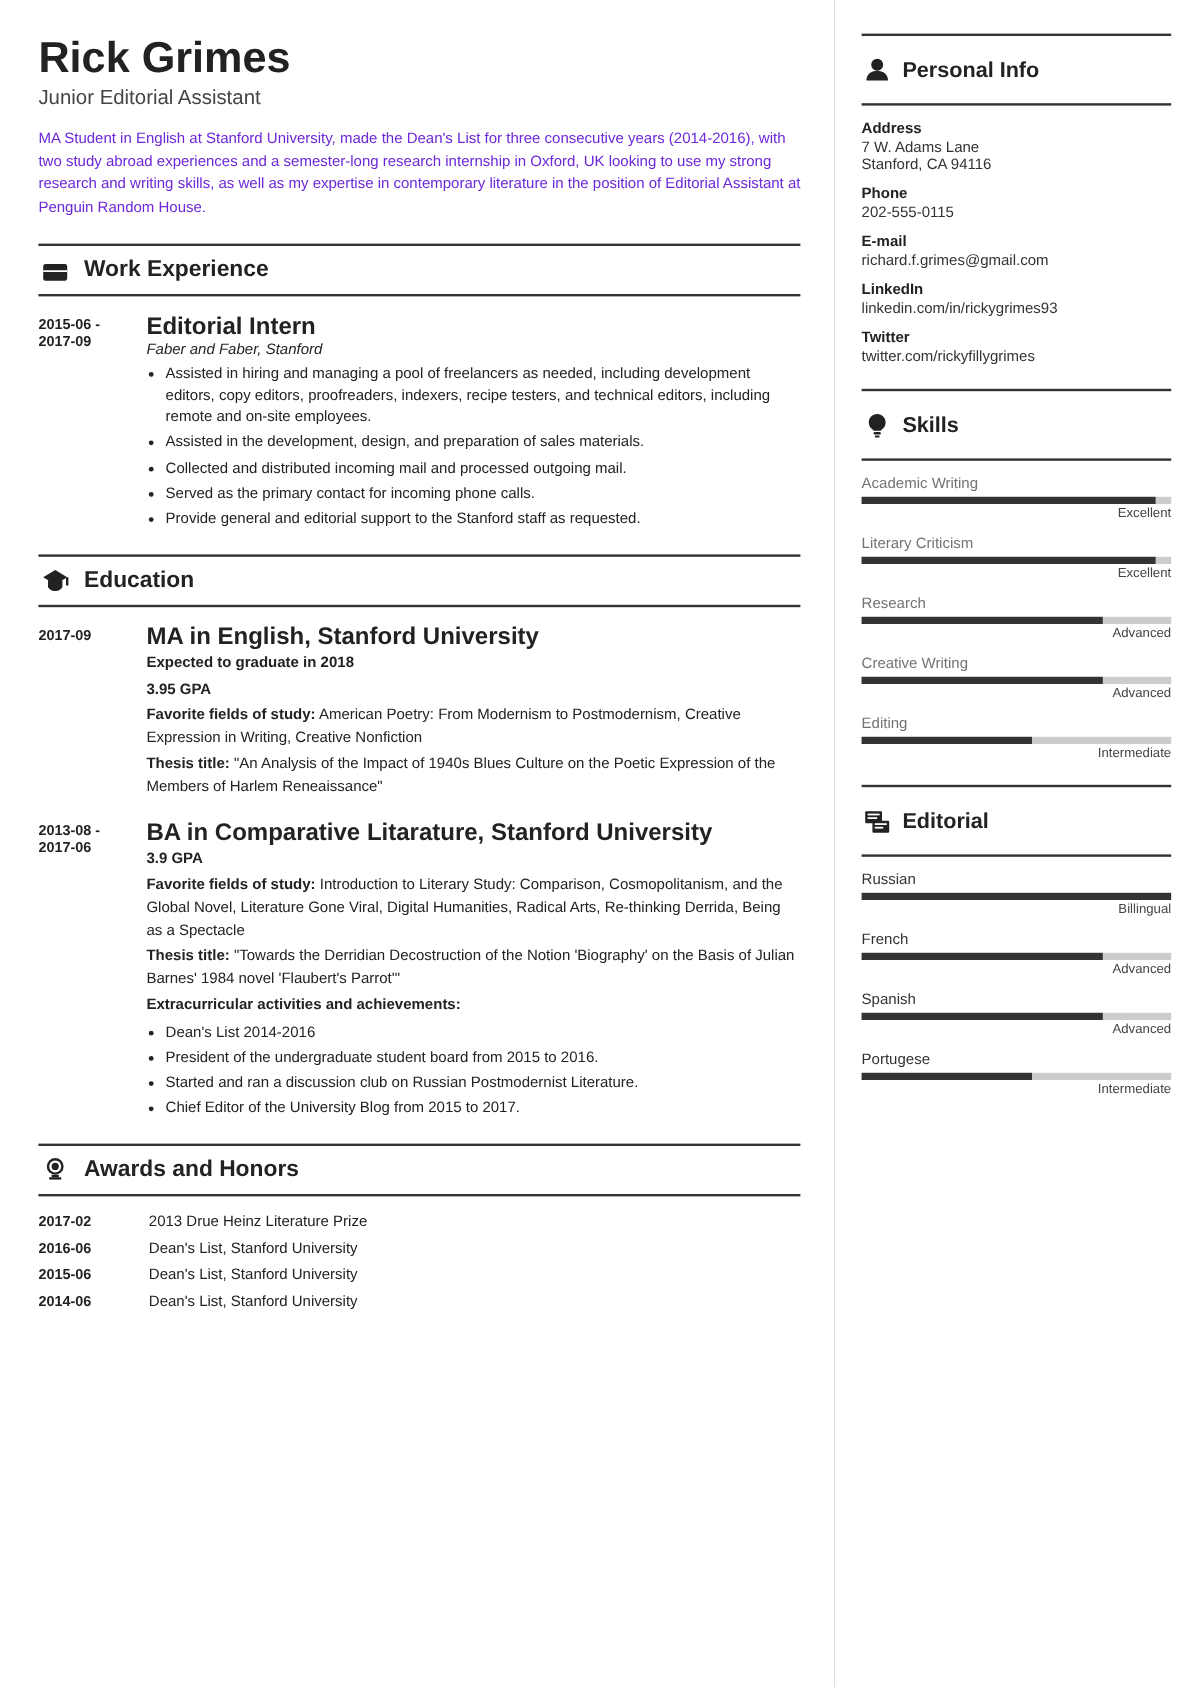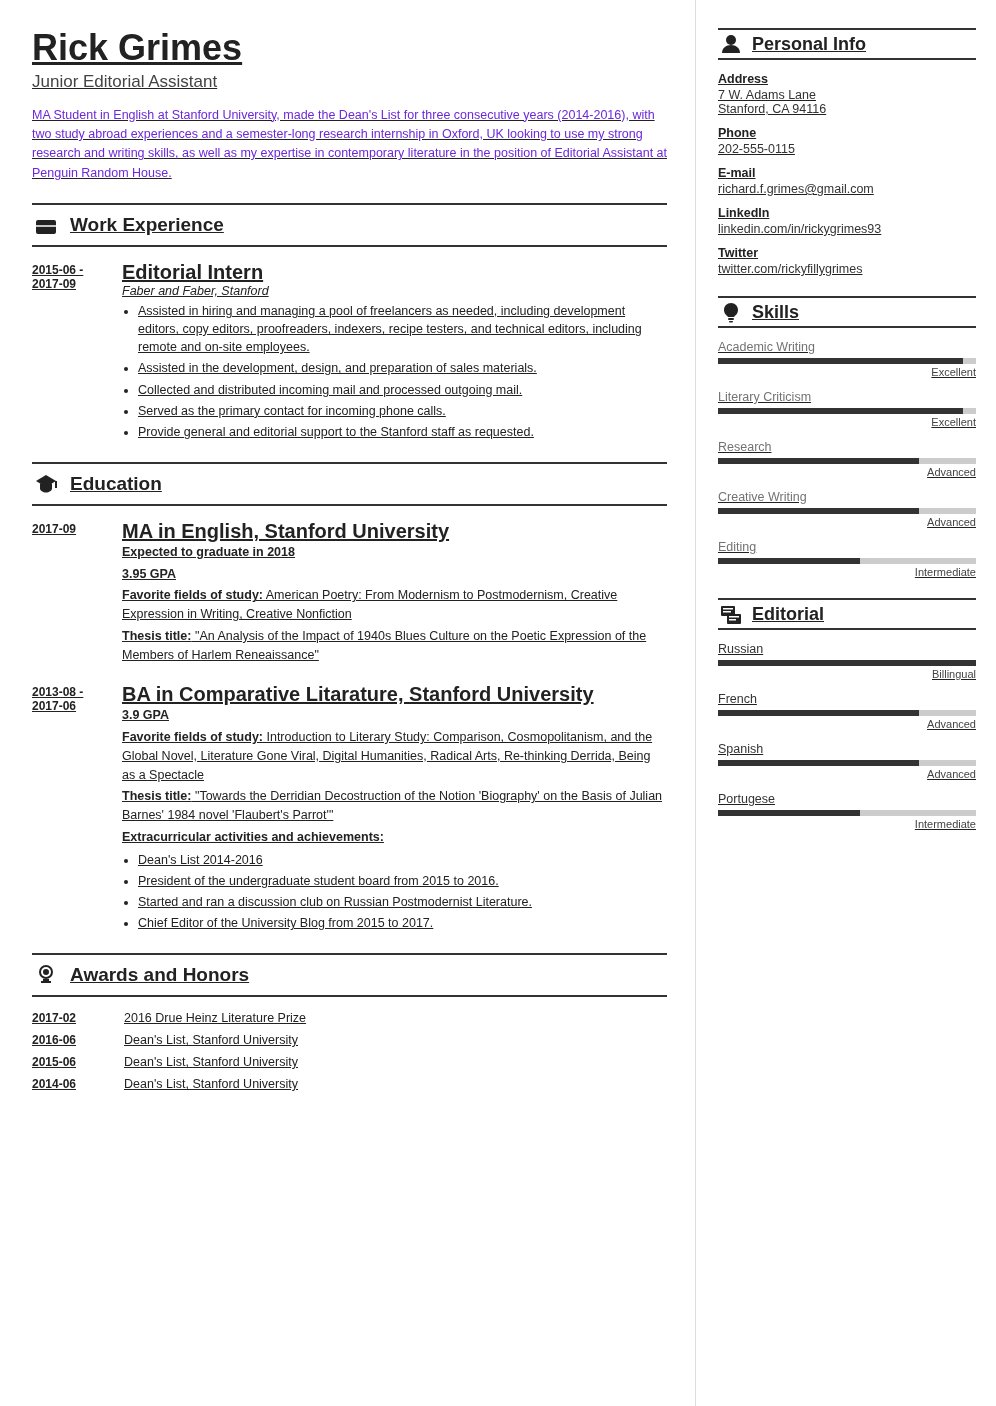--- a/index.html
+++ b/index.html
@@ -8,21 +8,20 @@
       font-size: 13px;
       color: #222;
       background: #fff;
       width: 996px;
       min-height: 1406px;
     }
     .resume {
       display: flex;
       width: 996px;
       min-height: 1406px;
-      text-decoration: underline;
     }
     
     .left-col {
       flex: 1;
       padding: 28px 28px 28px 32px;
       border-right: 1px solid #ddd;
     }
     .name {
       font-size: 36px;
       font-weight: bold;
@@ -129,21 +128,21 @@
     }
     .right-section {
       margin-bottom: 20px;
     }
     .right-section-header {
       display: flex;
       align-items: center;
       gap: 8px;
       border-top: 2px solid #333;
       border-bottom: 2px solid #333;
-      padding: 1px 0;
+      padding: 15px 0;
       margin-bottom: 12px;
     }
     .right-section-title {
       font-size: 18px;
       font-weight: bold;
     }
     .right-sec-icon {
       width: 26px;
       height: 26px;
       display: flex;
@@ -300,21 +299,21 @@
             <circle cx="12" cy="9" r="5" fill="#fff"></circle>
             <circle cx="12" cy="9" r="3" fill="#222"></circle>
             <rect x="9" y="16" width="6" height="2" fill="#222"></rect>
             <rect x="7" y="18" width="10" height="2" fill="#222"></rect>
           </svg>
         </div>
         <div class="section-title">Awards and Honors</div>
       </div>
       <div class="award-row">
         <div class="award-date">2017-02</div>
-        <div class="award-text">2016 Drue Heinz Literature Prize</div>
+        <div class="award-text">2013 Drue Heinz Literature Prize</div>
       </div>
       <div class="award-row">
         <div class="award-date">2016-06</div>
         <div class="award-text">Dean's List, Stanford University</div>
       </div>
       <div class="award-row">
         <div class="award-date">2015-06</div>
         <div class="award-text">Dean's List, Stanford University</div>
       </div>
       <div class="award-row">

